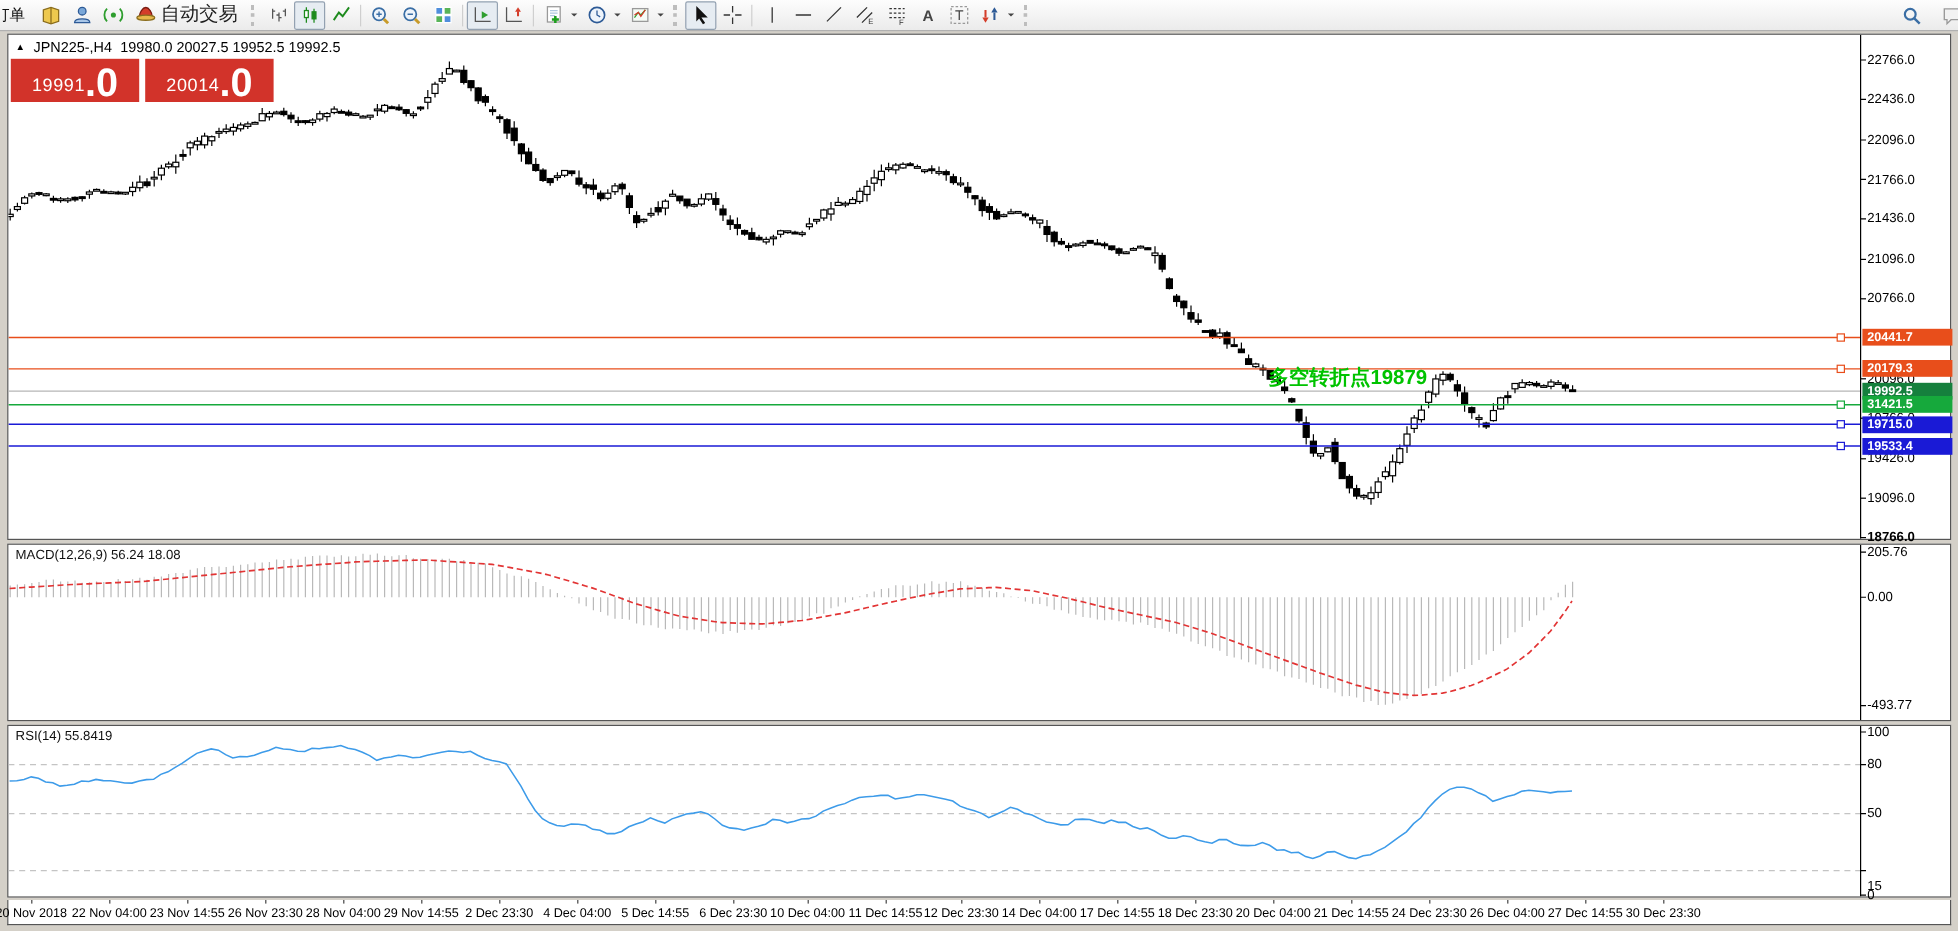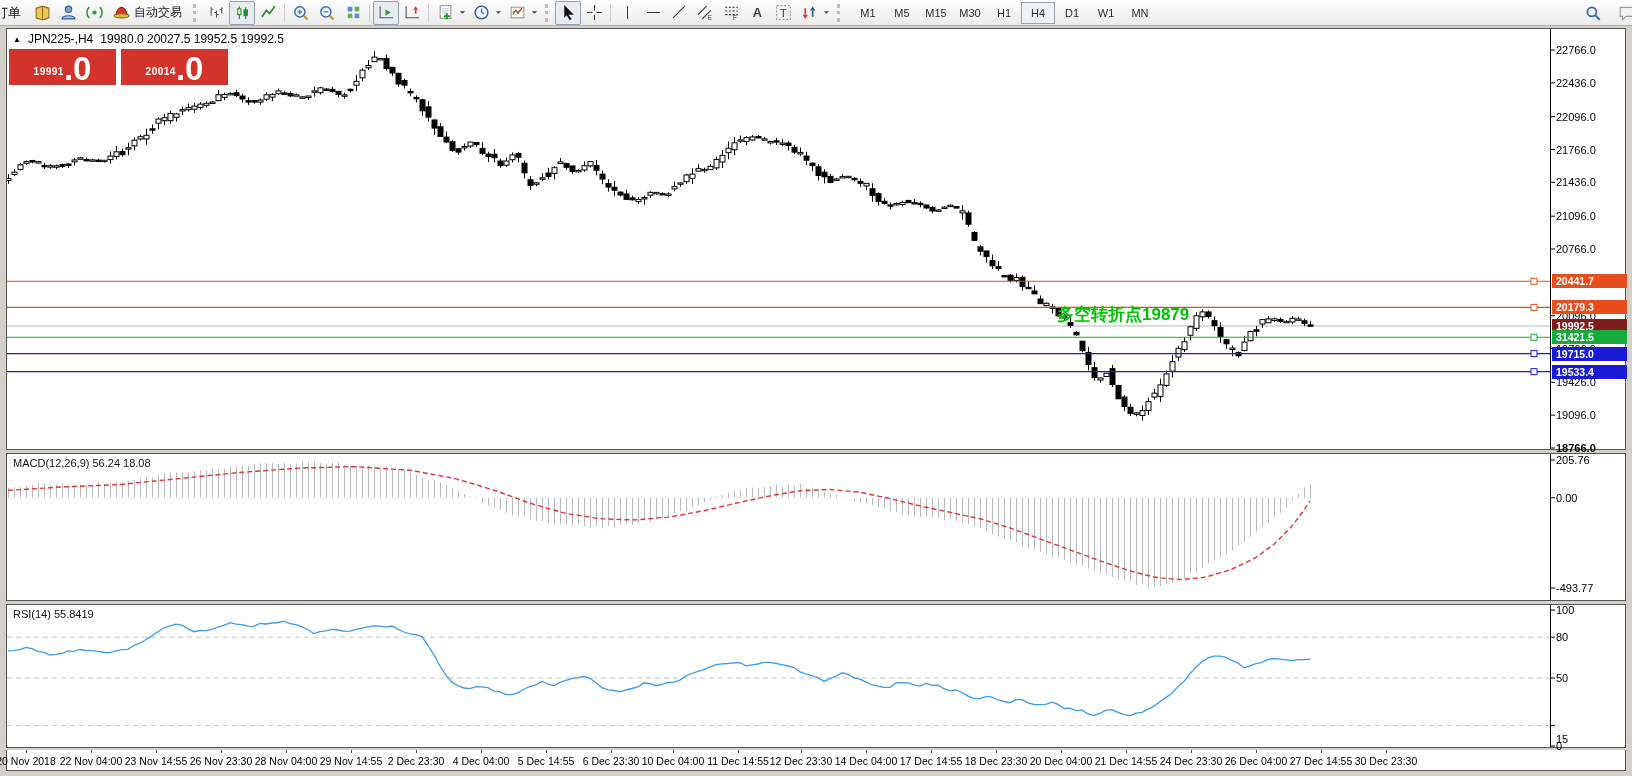--- a/index.html
+++ b/index.html
@@ -3,21 +3,21 @@
 <meta charset="utf-8">
 <style>
   html,body{margin:0;padding:0;}
   body{width:1632px;height:776px;overflow:hidden;background:#d4d0c8;font-family:"Liberation Sans",sans-serif;position:relative;}
   #stage{position:absolute;left:0;top:0;width:1632px;height:776px;}
   
   .toolbar{position:absolute;left:0;top:0;width:1632px;height:26px;background:linear-gradient(#fdfdfd,#ebebeb);border-bottom:1px solid #b0b0b0;display:flex;align-items:center;padding:0 2px;box-sizing:border-box;}
   .tbtn{width:24px;height:22px;display:flex;align-items:center;justify-content:center;border:1px solid transparent;border-radius:2px;flex:0 0 auto;}
   .tbtn.pressed{border-color:#93a1b1;background:#e6ecf2;}
   .tbtn svg{display:block;}
-  .tb-label-btn{display:flex;align-items:center;gap:4px;padding:0 6px;height:22px;font-size:12px;color:#1d1d1d;flex:0 0 auto;}
+  .tb-label-btn{display:flex;align-items:center;gap:4px;padding:0 6px;height:22px;font-size:16px;color:#1d1d1d;flex:0 0 auto;}
   .drop{display:flex;align-items:center;flex:0 0 auto;margin-right:2px;}
   .caret svg{display:block;margin-left:1px;}
   .sep{width:1px;height:18px;background:#cfcfcf;margin:0 3px;flex:0 0 auto;}
   .grip{width:2px;height:18px;border-left:3px dotted #bdbdbd;margin:0 5px;flex:0 0 auto;}
   .order-label{font-size:13px;color:#111;width:27px;overflow:hidden;white-space:nowrap;flex:0 0 auto;}
   .order-label span{display:inline-block;margin-left:-7px;}
   .tf-group{display:flex;align-items:center;margin-left:4px;}
   .tf{min-width:24px;height:20px;display:flex;align-items:center;justify-content:center;font-size:11px;color:#2b2b2b;padding:0 4px;border:1px solid transparent;flex:0 0 auto;}
   .tf.active{border-color:#93a1b1;background:#eef2f6;}
   .tb-right{margin-left:auto;display:flex;align-items:center;gap:8px;padding-right:0;}
@@ -39,21 +39,21 @@
   
   .trade-panel{position:absolute;left:2px;top:18px;width:224px;}
   .tp-row1{display:flex;height:25px;}
   .btn-sell,.btn-buy{width:53px;background:#d2332a;color:#fff;font-size:13px;display:flex;align-items:center;justify-content:center;}
   .btn-sell{margin-right:2px;}
   .btn-buy{margin-left:2px;}
   .spin{width:20px;background:#fff;border:1px solid #a5a5a5;display:flex;align-items:center;justify-content:center;font-size:7px;color:#555;box-sizing:border-box;}
   .vol{width:72px;background:#fff;border-top:1px solid #a5a5a5;border-bottom:1px solid #a5a5a5;display:flex;align-items:center;justify-content:flex-end;padding-right:8px;font-size:15px;color:#000;box-sizing:border-box;}
   .tp-row2{display:flex;margin-top:2px;}
   .tp-price{width:107px;height:36px;background:#d2332a;color:#fff;display:flex;align-items:flex-end;justify-content:center;padding-bottom:1px;box-sizing:border-box;}
-  .tp-price .small{font-size:10px;font-weight:700;line-height:24px;letter-spacing:.5px;}
+  .tp-price .small{font-size:15px;font-weight:400;line-height:24px;letter-spacing:.5px;}
   .tp-price .big{font-size:33px;font-weight:700;line-height:30px;}
   .tp-gap{width:5px;}
 </style>
 </head>
 <body>
 
 <div id="stage">
 
   <div class="toolbar">
     <div class="order-label"><span>订单</span></div>
@@ -238,31 +238,20 @@
             <path d="M11 2l2.5 4h-5z" fill="#2d5a96"></path>
           </svg>
         </div>
       <span class="caret">
           <svg width="7" height="5" viewBox="0 0 8 5">
             <path d="M1 1l3 3 3-3z" fill="#444"></path>
           </svg>
         </span>
     </div>
     <div class="grip"></div>
-    <div class="tf-group">
-        <div class="tf">M1</div>
-        <div class="tf">M5</div>
-        <div class="tf">M15</div>
-        <div class="tf">M30</div>
-        <div class="tf">H1</div>
-        <div class="tf active">H4</div>
-        <div class="tf">D1</div>
-        <div class="tf">W1</div>
-        <div class="tf">MN</div>
-      </div>
     <div class="tb-right">
       <div class="tbtn">
           <svg width="18" height="18" viewBox="0 0 16 16">
             <circle cx="7" cy="7" r="4" fill="none" stroke="#3a6ea5" stroke-width="1.6"></circle>
             <path d="M10 10l4 4" stroke="#3a6ea5" stroke-width="1.8"></path>
           </svg>
         </div>
       <div class="tbtn" style="margin-right:-10px;">
           <svg width="18" height="18" viewBox="0 0 16 16">
             <path d="M2 3h12v8H7l-3 3v-3H2z" fill="#f2f2f2" stroke="#9a9a9a"></path>
@@ -742,21 +731,21 @@
         <div class="axis-num" style="top: 147.335px;">21436.0</div>
         <div class="axis-num" style="top: 181.165px;">21096.0</div>
         <div class="axis-num" style="top: 214px;">20766.0</div>
         <div class="axis-num" style="top: 280.665px;">20096.0</div>
         <div class="axis-num" style="top: 313.5px;">19766.0</div>
         <div class="axis-num" style="top: 347.33px;">19426.0</div>
         <div class="axis-num" style="top: 380.165px;">19096.0</div>
         <div class="axis-num" style="top: 413px; font-weight: bold;">18766.0</div>
         <div class="axis-tag" style="top: 245.268px; background: rgb(232, 78, 27);">20441.7</div>
         <div class="axis-tag" style="top: 271.377px; background: rgb(232, 78, 27);">20179.3</div>
-        <div class="axis-tag" style="top: 289.963px; background: #7f1d1d;">19992.5</div>
+        <div class="axis-tag" style="top: 289.963px; background: #15803d;">19992.5</div>
         <div class="axis-tag" style="top: 301.237px; background: rgb(22, 169, 60);">31421.5</div>
         <div class="axis-tag" style="top: 317.575px; background: rgb(26, 26, 214);">19715.0</div>
         <div class="axis-tag" style="top: 335.644px; background: rgb(26, 26, 214);">19533.4</div>
       </div>
     <div class="ohlc-title">
       <span class="tri">▲</span>
       <span>JPN225-,H4</span>
       <span>19980.0 20027.5 19952.5 19992.5</span>
     </div>
     <div class="trade-panel">

